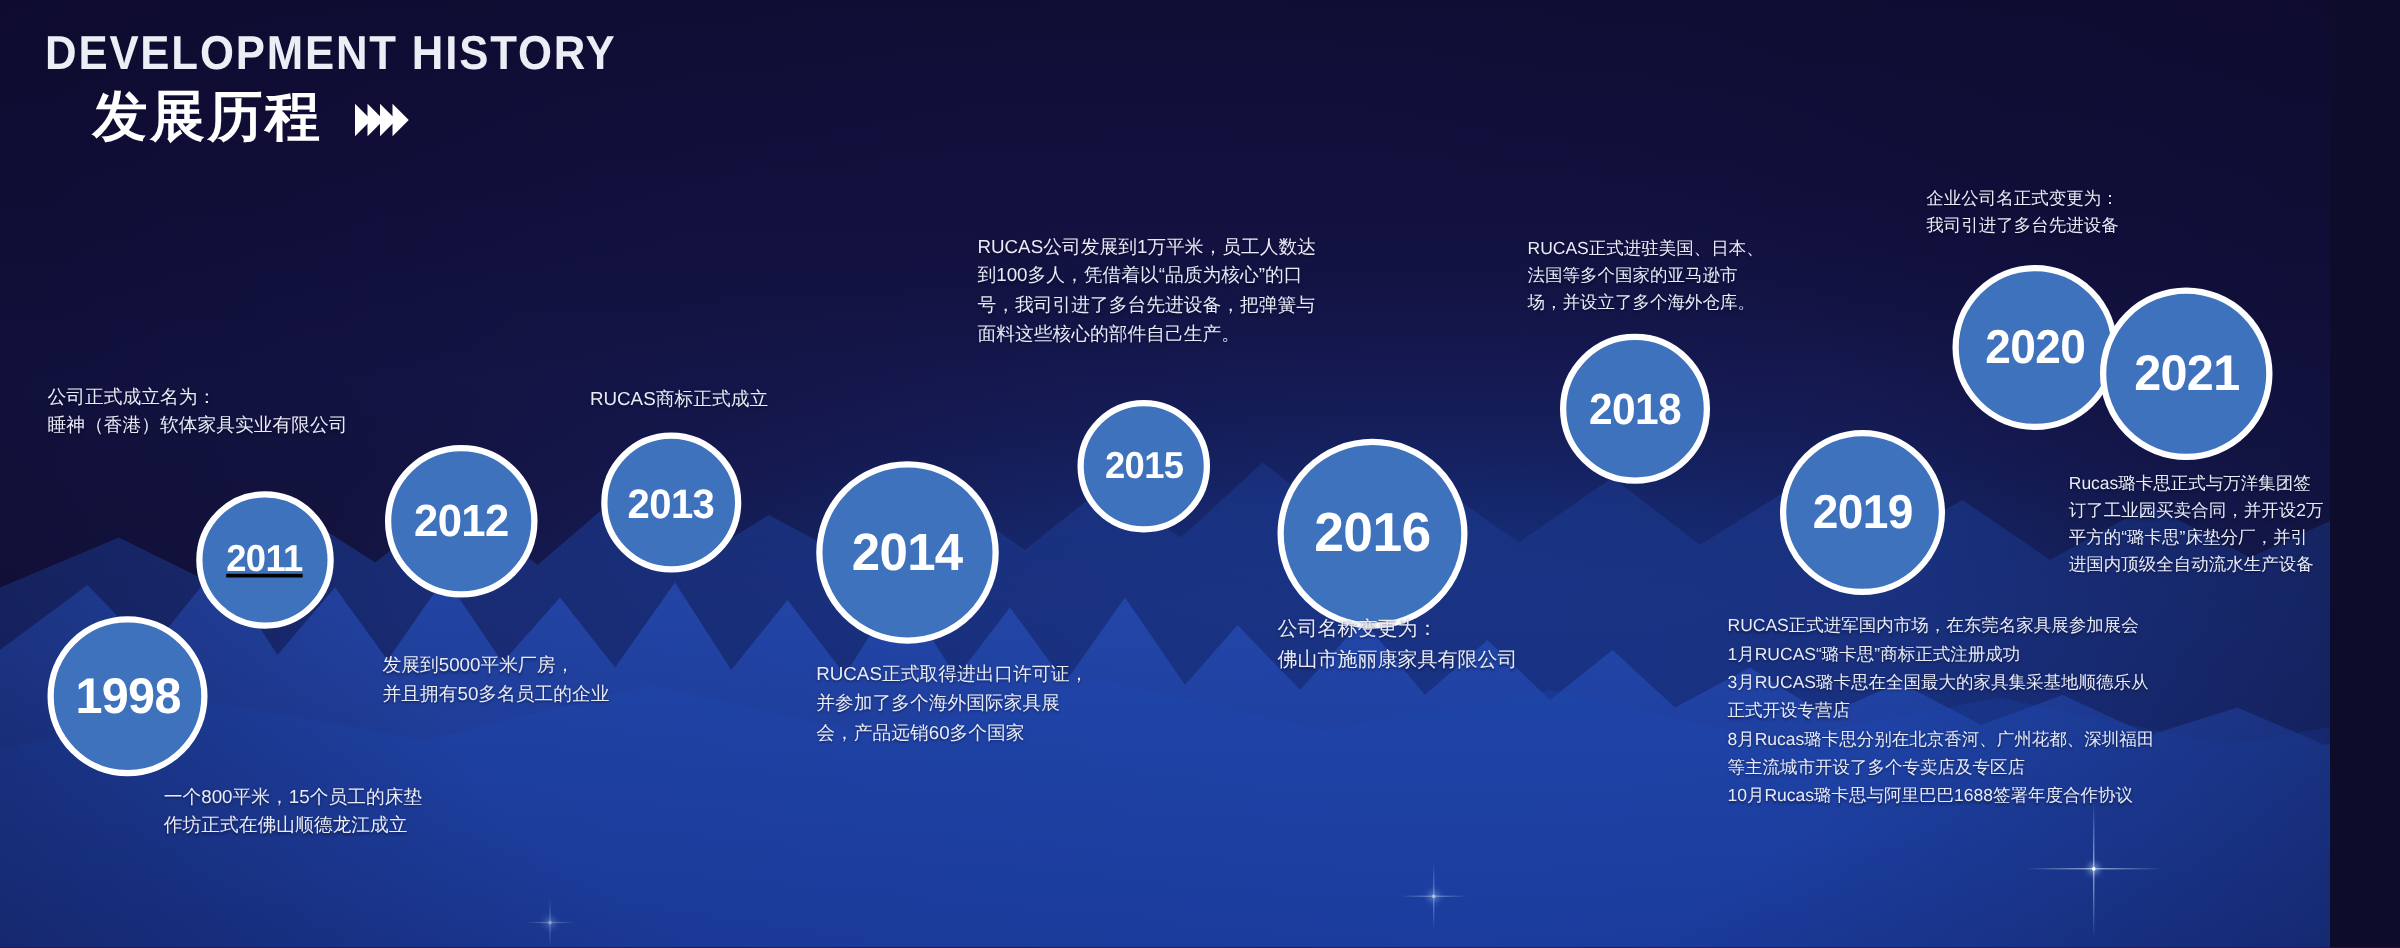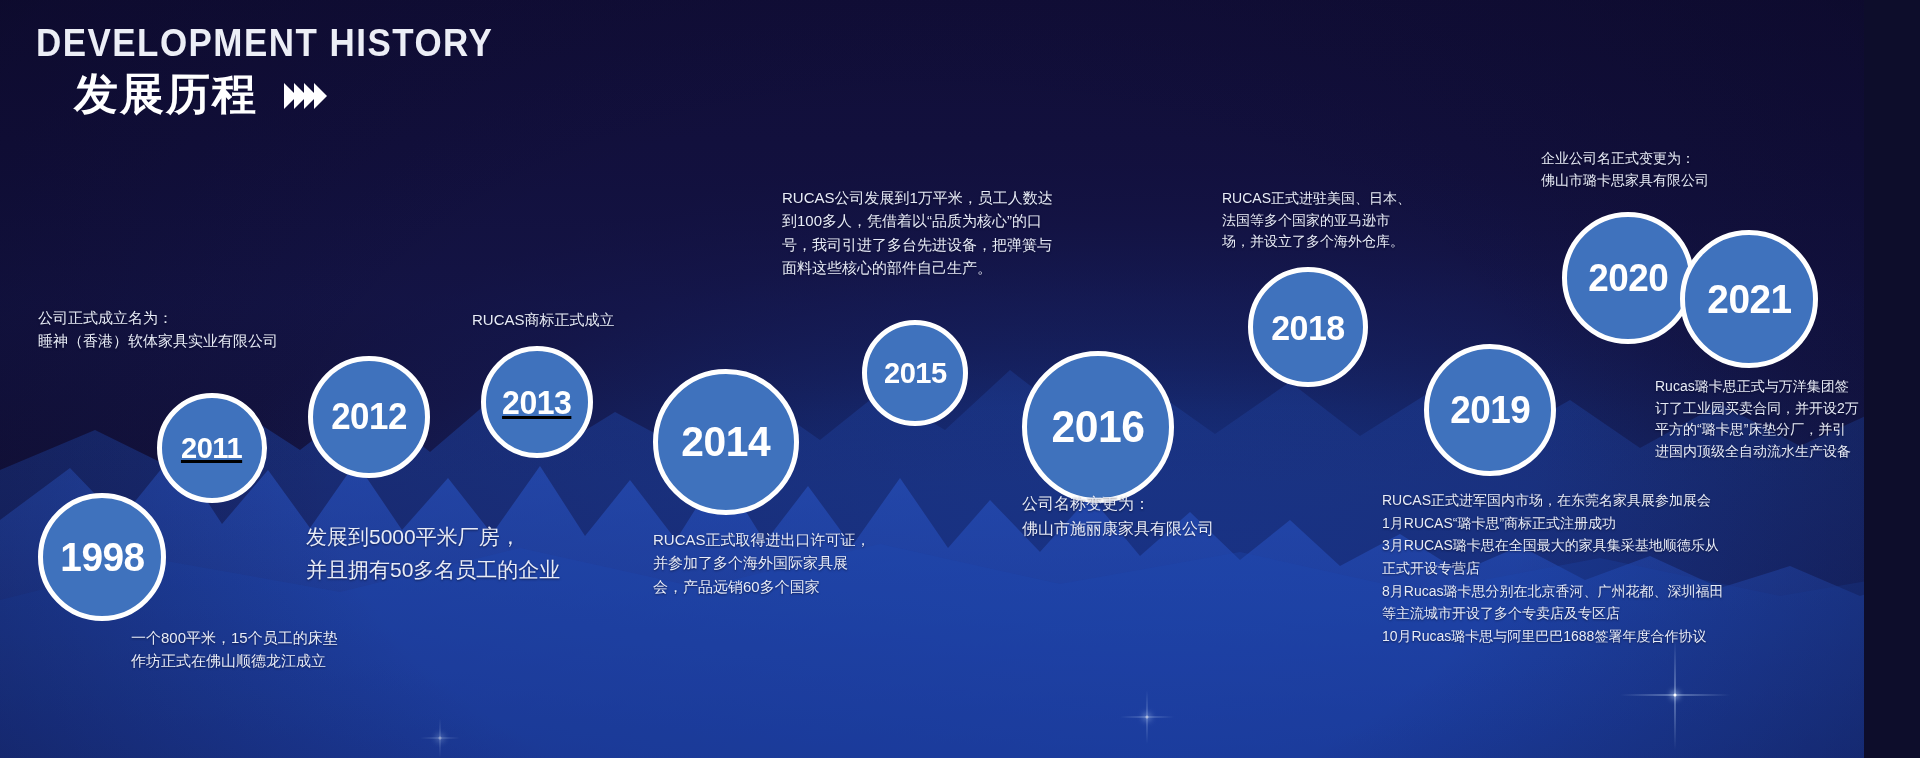--- a/index.html
+++ b/index.html
@@ -238,25 +238,25 @@
     </div>
   </div>
   <div class="note" style="left:38px; top:306px; font-size:15px;">公司正式成立名为：
 睡神（香港）软体家具实业有限公司</div>
 
   <div class="node">
     <div class="bubble" style="left:308px; top:356px; width:122px; height:122px;">
       <span class="yr" style="font-size:36px;">2012</span>
     </div>
   </div>
-  <div class="note" style="left:306px; top:521px; font-size:21px;">发展到5000平米厂房，
+  <div class="note" style="left:306px; top:521px; font-size:15px;">发展到5000平米厂房，
 并且拥有50多名员工的企业</div>
 
   <div class="node">
-    <div class="bubble" style="left:481px; top:346px; width:112px; height:112px;text-decoration:underline;">
+    <div class="bubble" style="left:481px; top:346px; width:112px; height:112px;">
       <span class="yr" style="font-size:33px;">2013</span>
     </div>
   </div>
   <div class="note" style="left:472px; top:308px; font-size:15px;">RUCAS商标正式成立</div>
 
   <div class="node">
     <div class="bubble" style="left:653px; top:369px; width:146px; height:146px;">
       <span class="yr" style="font-size:42px;">2014</span>
     </div>
   </div>
@@ -303,21 +303,21 @@
 8月Rucas璐卡思分别在北京香河、广州花都、深圳福田
 等主流城市开设了多个专卖店及专区店
 10月Rucas璐卡思与阿里巴巴1688签署年度合作协议</div>
 
   <div class="node">
     <div class="bubble" style="left:1562px; top:212px; width:132px; height:132px;">
       <span class="yr" style="font-size:38px;">2020</span>
     </div>
   </div>
   <div class="note" style="left:1541px; top:148px; font-size:14px;">企业公司名正式变更为：
-佛山市璐卡思家具有限公司</div>
+我司引进了多台先进设备</div>
 
   <div class="node">
     <div class="bubble" style="left:1680px; top:230px; width:138px; height:138px;">
       <span class="yr" style="font-size:40px;">2021</span>
     </div>
   </div>
   <div class="note" style="left:1655px; top:376px; font-size:14px;">Rucas璐卡思正式与万洋集团签
 订了工业园买卖合同，并开设2万
 平方的“璐卡思”床垫分厂，并引
 进国内顶级全自动流水生产设备</div>

